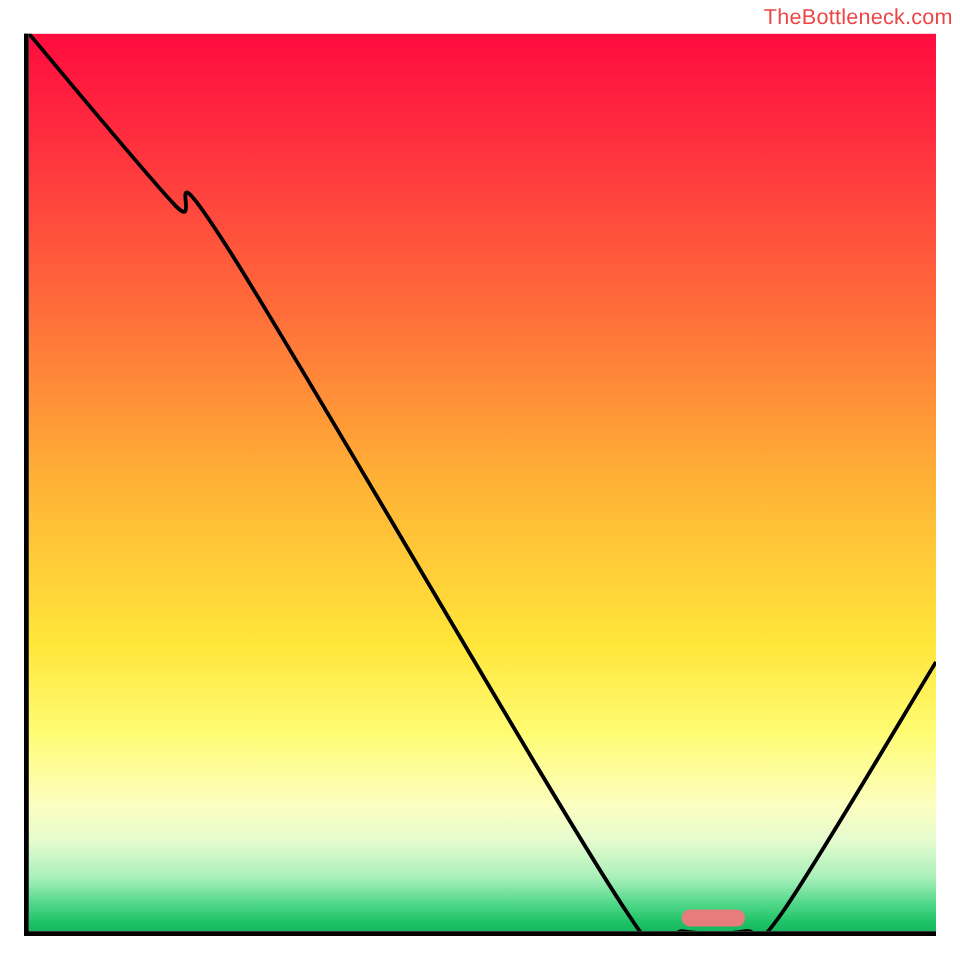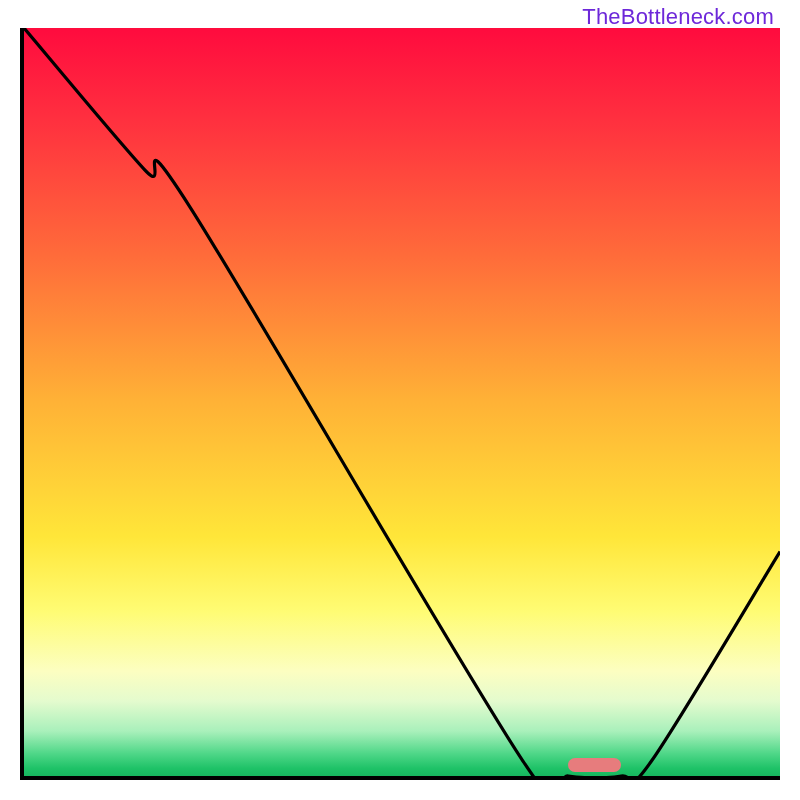--- a/index.html
+++ b/index.html
@@ -12,23 +12,23 @@
     overflow: hidden;
   }
   .frame {
     position: relative;
     width: 800px;
     height: 800px;
   }
   .watermark {
     position: absolute;
     top: 4px;
-    right: 26px;
-    color: #6d28d9;
-    font-size: 22px;
+    right: 6px;
+    color: #ef4444;
+    font-size: 18px;
     font-weight: 500;
     letter-spacing: 0.2px;
     z-index: 10;
   }
   .plot-area {
     position: absolute;
     left: 20px;
     top: 28px;
     width: 760px;
     height: 752px;

